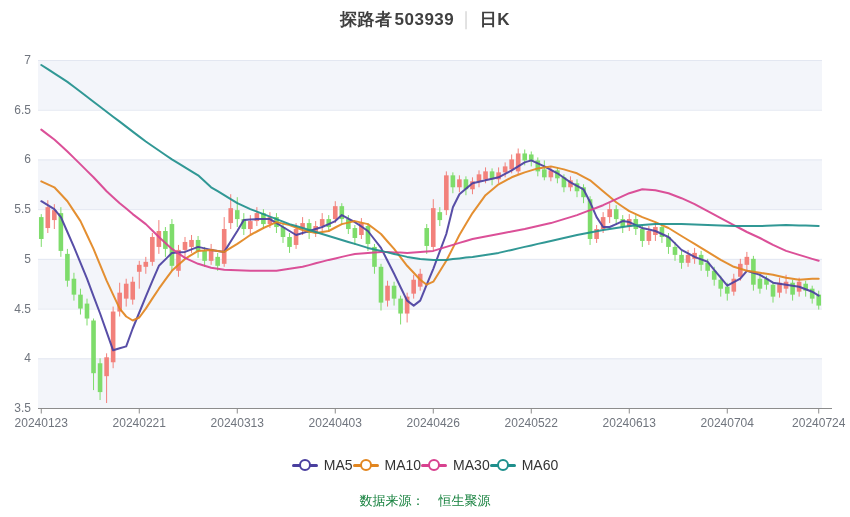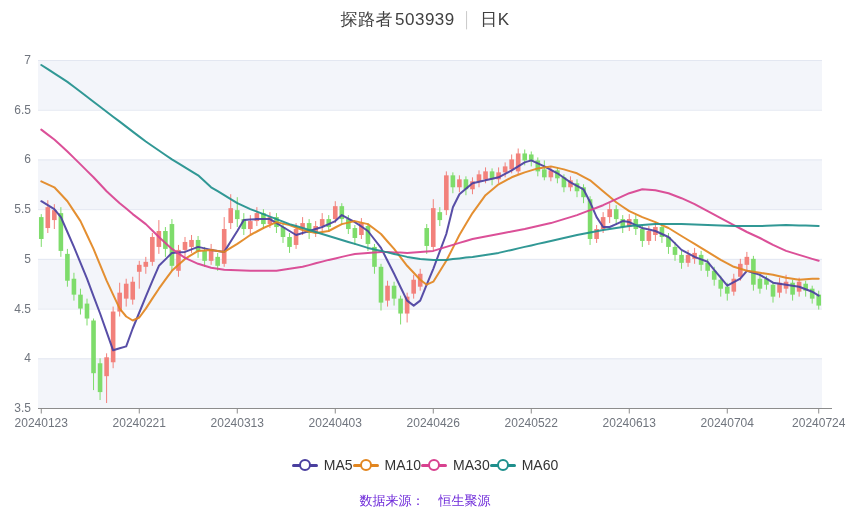--- a/index.html
+++ b/index.html
@@ -1,32 +1,32 @@
 <!DOCTYPE html>
 <html><head>
 <meta charset="utf-8">
 <style>
   html,body{margin:0;padding:0;background:#ffffff;}
   #app{position:relative;width:850px;height:517px;background:#ffffff;overflow:hidden;
        font-family:"Liberation Sans","DejaVu Sans",sans-serif;}
   .title-bar{position:absolute;top:8px;left:0;width:100%;display:flex;justify-content:center;
-             align-items:center;gap:2px;font-size:17px;color:#404040;}
+             align-items:center;gap:2px;font-size:17px;color:#404040;font-weight:bold;}
   .title-bar .sep{color:#cccccc;font-size:15px;padding:0 6px;}
   .title-bar .t{letter-spacing:0.5px;}
   #chart-svg{position:absolute;left:0;top:0;}
   .legend-row{position:absolute;top:457px;left:0;width:100%;display:flex;justify-content:center;
               align-items:center;}
   .legend-item{display:flex;align-items:center;gap:6px;cursor:pointer;}
   .legend-item .marker{position:relative;width:26px;height:12px;}
   .legend-item .marker .line{position:absolute;left:0;top:5px;width:26px;height:2.5px;border-radius:2px;}
   .legend-item .marker .circ{position:absolute;left:7px;top:0;width:8px;height:8px;border-radius:50%;
                              background:#ffffff;border-width:2.5px;border-style:solid;}
   .legend-item .lbl{font-size:14px;color:#333333;}
   .footer-row{position:absolute;top:492px;left:0;width:100%;display:flex;justify-content:center;
-              gap:14px;font-size:13px;color:#6d28d9;}
+              gap:14px;font-size:13px;color:#15803d;}
 </style>
 </head>
 <body>
 
 <div id="app">
 
   <div class="title-bar">
     <span class="t">探路者</span>
     <span class="t">503939</span>
     <span class="sep">│</span>

